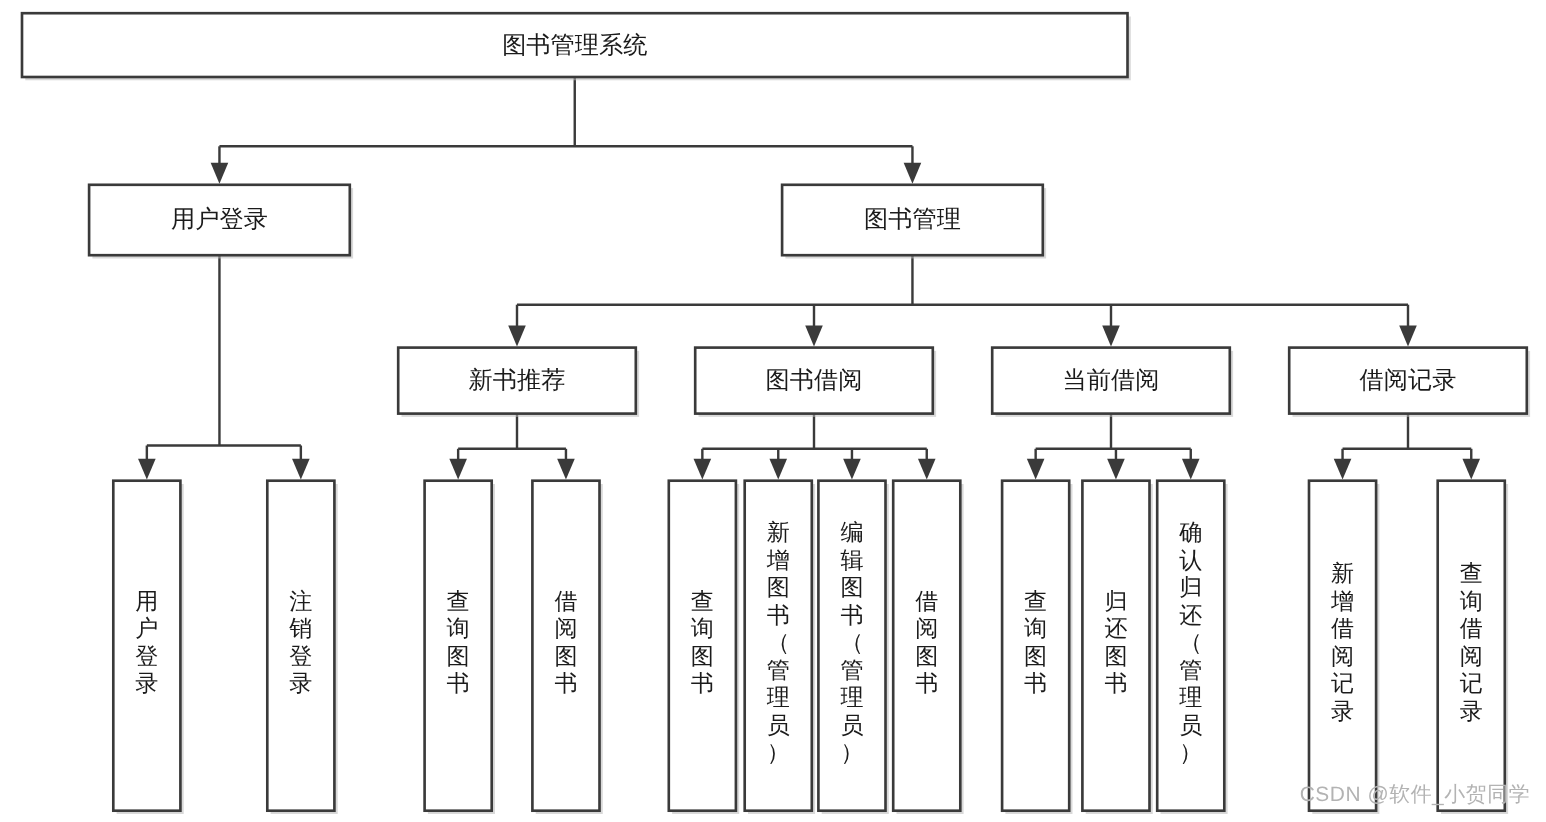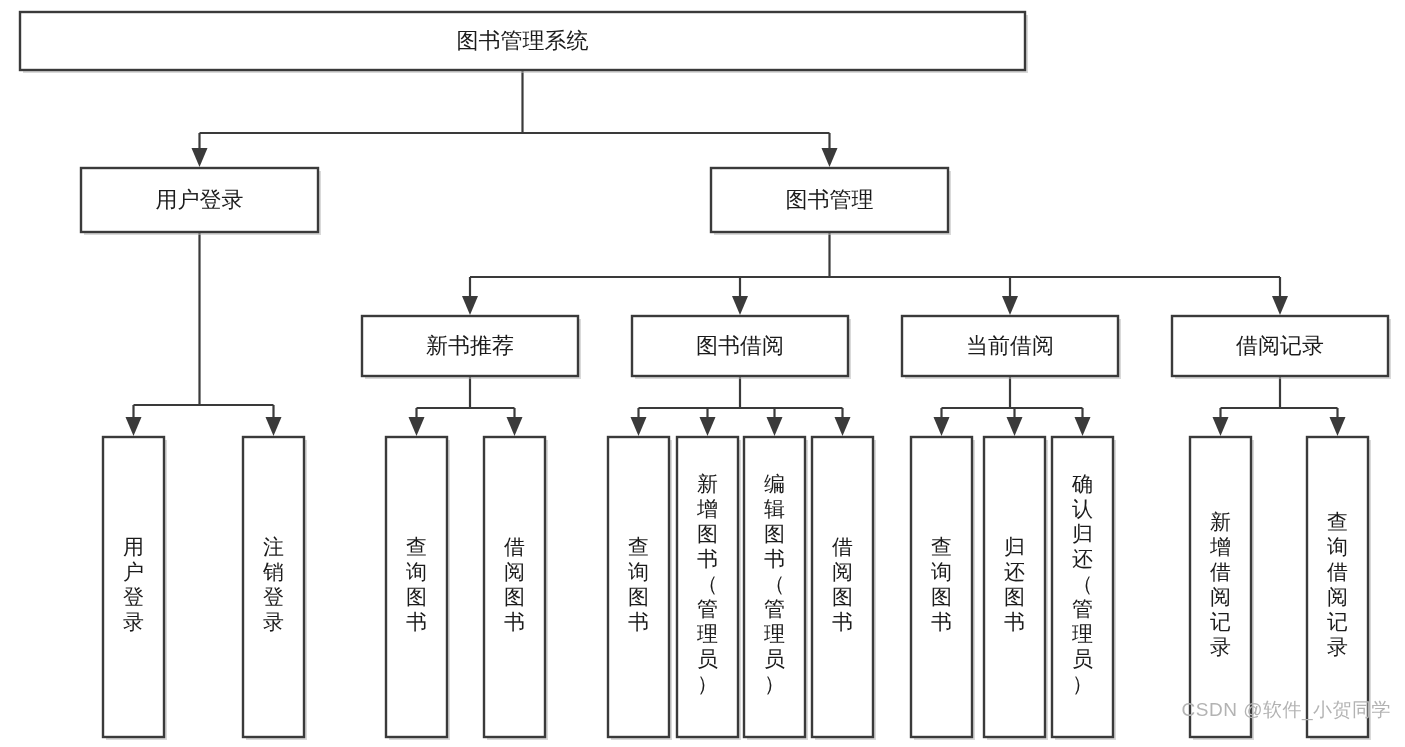--- a/index.html
+++ b/index.html
@@ -54,21 +54,21 @@
   }
   .node-label-v {
     font-family: "Liberation Sans", "DejaVu Sans", sans-serif;
     fill: #1b1b1b;
     font-size: 21px;
     text-anchor: middle;
   }
   .watermark {
     position: absolute;
     right: 14px;
-    bottom: 24px;
+    bottom: 12px;
     font-family: "Liberation Sans", "DejaVu Sans", sans-serif;
     font-size: 19px;
     color: #b3b3b3;
     letter-spacing: 0.5px;
     white-space: nowrap;
     user-select: none;
   }
 </style>
 </head>
 <body>

